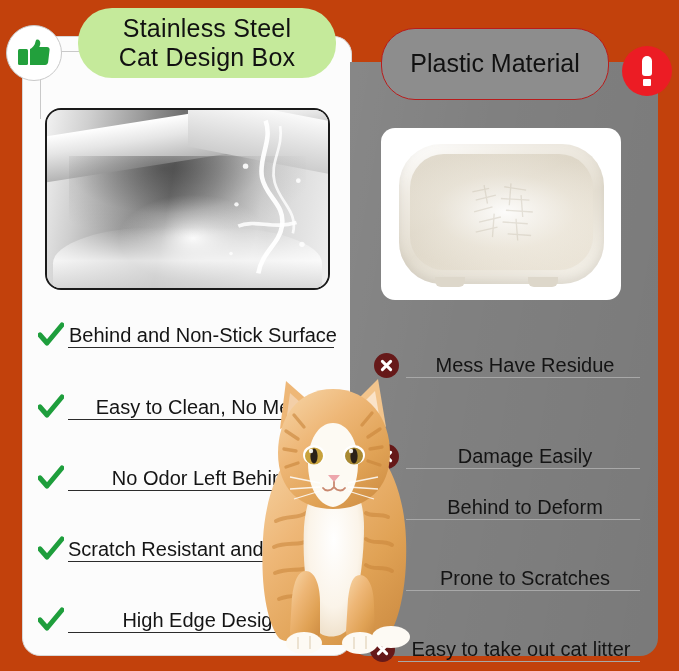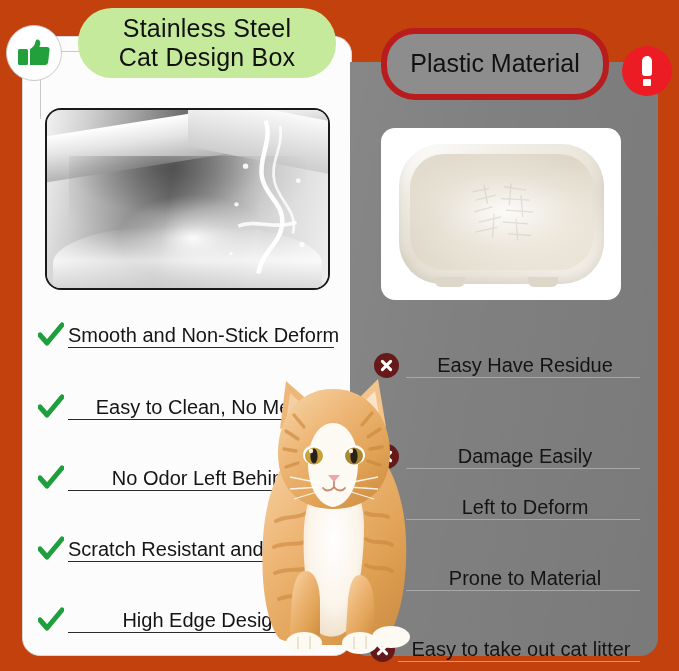--- a/index.html
+++ b/index.html
@@ -70,21 +70,21 @@
     border-radius: 34px;
     font-size: 25px;
     letter-spacing: .2px;
   }
   #pill-bad {
     left: 381px;
     top: 28px;
     width: 228px;
     height: 72px;
     background: #8d8d8d;
-    border: 6px solid #b91c1c;
+    border: 1px solid #b91c1c;
     border-radius: 34px;
     font-size: 25px;
   }
 
   
   #badge-thumb {
     position: absolute;
     left: 6px;
     top: 25px;
     width: 54px;
@@ -391,21 +391,21 @@
     </div>
   </div>
 
   <div class="row row-good" style="top:306px">
     <div class="mark">
       <svg class="check" viewBox="0 0 26 26" aria-hidden="true">
           <path d="M2 13 L9 21 L24 3" stroke="#1e9e3c" stroke-width="5" fill="none" stroke-linecap="round" stroke-linejoin="round"></path>
         </svg>
     </div>
     <div class="textwrap">
-        <span class="label">Smooth and Non-Stick Deform</span>
+        <span class="label">Behind and Non-Stick Surface</span>
       </div>
     <div class="underline"></div>
   </div>
 
   <div class="row row-good" style="top:378px">
     <div class="mark">
       <svg class="check" viewBox="0 0 26 26" aria-hidden="true">
           <path d="M2 13 L9 21 L24 3" stroke="#1e9e3c" stroke-width="5" fill="none" stroke-linecap="round" stroke-linejoin="round"></path>
         </svg>
     </div>
@@ -453,21 +453,21 @@
 
   <div class="row row-bad" style="top:336px">
     <div class="mark">
       <span class="xbadge">
           <svg viewBox="0 0 16 16" aria-hidden="true">
             <path d="M3.6 3.6 L12.4 12.4 M12.4 3.6 L3.6 12.4" stroke="#ffffff" stroke-width="3.2" stroke-linecap="round"></path>
           </svg>
         </span>
     </div>
     <div class="textwrap">
-        <span class="label">Easy Have Residue</span>
+        <span class="label">Mess Have Residue</span>
       </div>
     <div class="underline"></div>
   </div>
 
   <div class="row row-bad" style="top:427px">
     <div class="mark">
       <span class="xbadge">
           <svg viewBox="0 0 16 16" aria-hidden="true">
             <path d="M3.6 3.6 L12.4 12.4 M12.4 3.6 L3.6 12.4" stroke="#ffffff" stroke-width="3.2" stroke-linecap="round"></path>
           </svg>
@@ -481,35 +481,35 @@
 
   <div class="row row-bad" style="top:478px">
     <div class="mark">
       <span class="xbadge">
           <svg viewBox="0 0 16 16" aria-hidden="true">
             <path d="M3.6 3.6 L12.4 12.4 M12.4 3.6 L3.6 12.4" stroke="#ffffff" stroke-width="3.2" stroke-linecap="round"></path>
           </svg>
         </span>
     </div>
     <div class="textwrap">
-        <span class="label">Left to Deform</span>
+        <span class="label">Behind to Deform</span>
       </div>
     <div class="underline"></div>
   </div>
 
   <div class="row row-bad" style="top:549px">
     <div class="mark">
       <span class="xbadge">
           <svg viewBox="0 0 16 16" aria-hidden="true">
             <path d="M3.6 3.6 L12.4 12.4 M12.4 3.6 L3.6 12.4" stroke="#ffffff" stroke-width="3.2" stroke-linecap="round"></path>
           </svg>
         </span>
     </div>
     <div class="textwrap">
-        <span class="label">Prone to Material</span>
+        <span class="label">Prone to Scratches</span>
       </div>
     <div class="underline"></div>
   </div>
 
   <div class="row row-bad tight" style="top:620px">
     <div class="mark">
       <span class="xbadge">
           <svg viewBox="0 0 16 16" aria-hidden="true">
             <path d="M3.6 3.6 L12.4 12.4 M12.4 3.6 L3.6 12.4" stroke="#ffffff" stroke-width="3.2" stroke-linecap="round"></path>
           </svg>

